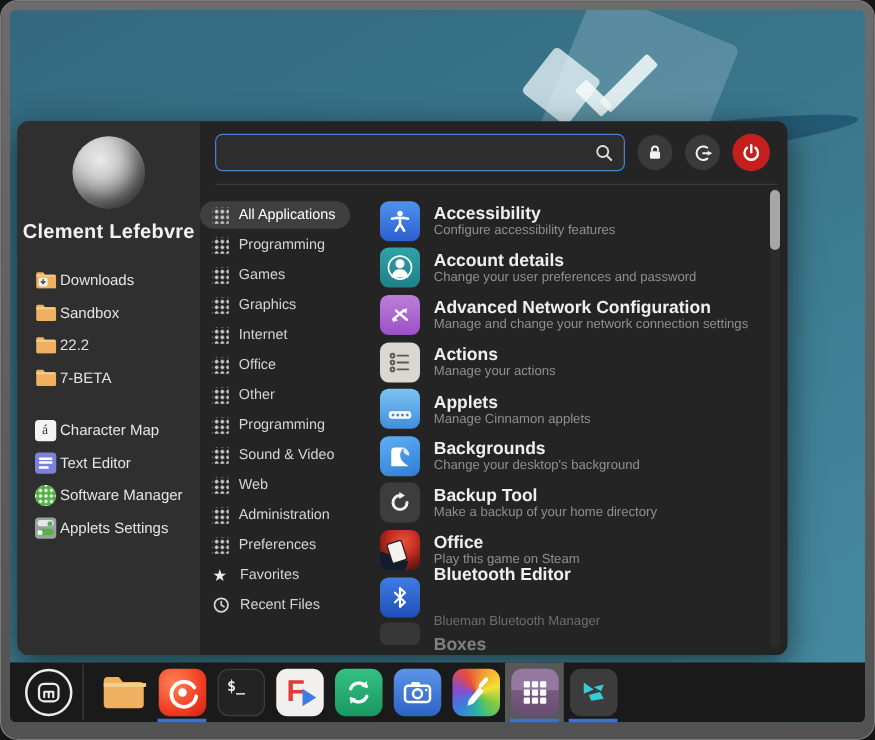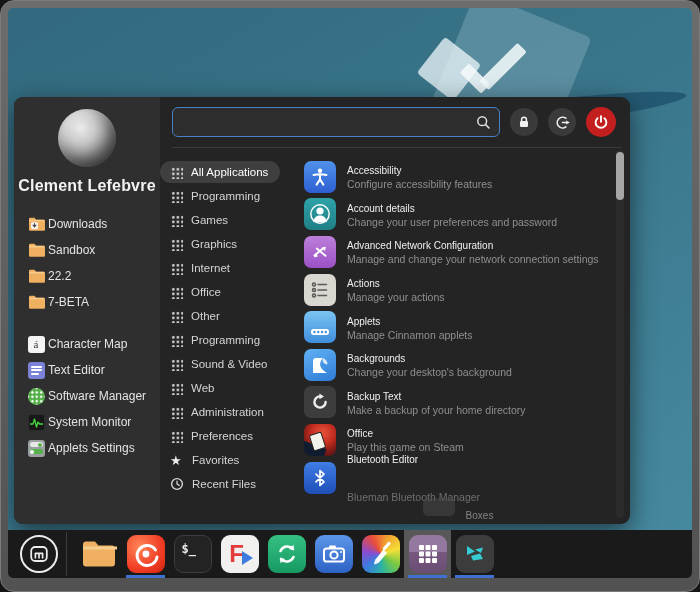--- a/index.html
+++ b/index.html
@@ -61,24 +61,24 @@
   .cat-inner { display:inline-flex; align-items:center; gap:8px; height:22px; padding:0 12px 0 10px; border-radius:12px; cursor:pointer; color:#d4d4d4; font-size:11.5px; white-space:nowrap; }
   .cat.sel .cat-inner { background:#3f3f3f; color:#ffffff; }
   .dots { width:13px; height:13px; flex:none;
           background-image:radial-gradient(circle, #cbcbcb 1.2px, rgba(0,0,0,0) 1.45px); background-size:4.6px 4.6px; background-position:1px 1px; }
   .star { color:#ececec; font-size:13px; width:14px; flex:none; line-height:13px; }
 
   .apps { flex:1; padding:10px 18px 0 10px; position:relative; min-width:0; }
   .app-row { height:37.6px; display:flex; align-items:center; gap:11px; cursor:pointer; }
   .app-ic { width:32px; height:32px; border-radius:7px; flex:none; position:relative; overflow:hidden; display:flex; align-items:center; justify-content:center; }
   .app-txt { min-width:0; }
-  .app-title { color:#efefef; font-size:10px; font-weight:normal; line-height:15px; white-space:nowrap; }
+  .app-title { color:#efefef; font-size:14px; font-weight:bold; line-height:15px; white-space:nowrap; }
   .app-sub { color:#8f8f8f; font-size:10.5px; line-height:12px; white-space:nowrap;text-align:center; }
   .app-sub.dim { color:#6e6e6e;margin-top:24px; }
-  .partial { opacity:.45;justify-content:center; }
+  .partial { opacity:.45; }
 
   .ai-access { background:linear-gradient(180deg,#4f92ec,#2d5fd0); }
   .ai-account { background:linear-gradient(180deg,#2fa3a8,#1f7f86); }
   .ai-actions { background:#dad6d0; }
   .ai-network { background:linear-gradient(180deg,#bc7fd8,#9b51c6); }
   .ai-applets { background:linear-gradient(180deg,#7cc4f2,#3e8edc); }
   .ai-backgrounds { background:linear-gradient(160deg,#5fb0f4,#2f7cd6); }
   .ai-backup { background:#3d3d3d; }
   .ai-bluetooth { background:linear-gradient(180deg,#3f7de4,#1e4fb8); }
   .ai-balatro { background:radial-gradient(circle at 58% 28%, #e8523a 0%, #c22c20 40%, #7a1a14 68%, #2c1220 100%); }
@@ -187,28 +187,20 @@
         <span>Text Editor</span>
       </div>
       <div class="side-item">
         <span class="sicon">
             <span class="ic-sm"></span>
           </span>
         <span>Software Manager</span>
       </div>
       <div class="side-item">
         <span class="sicon">
-          <span class="ic-box ic-sysmon"><svg width="15" height="15" viewBox="0 0 15 15">
-                <path d="M1 9 L4 9 5.5 4 7.5 12 9 7 10.5 9 14 9" stroke="#46d83c" stroke-width="1.3" fill="none" stroke-linejoin="round"></path>
-              </svg></span>
-        </span>
-        <span>System Monitor</span>
-      </div>
-      <div class="side-item">
-        <span class="sicon">
           <span class="ic-box ic-sysset">
               <i class="t1"></i>
               <i class="t2"></i>
             </span>
         </span>
         <span>Applets Settings</span>
       </div>
     </div>
 
     <div class="main">
@@ -420,21 +412,21 @@
               </span>
           </div>
           <div class="app-row">
             <span class="app-ic ai-backup">
               <svg width="20" height="20" viewBox="0 0 20 20">
                   <path d="M15.6 10 A5.6 5.6 0 1 1 10 4.4" stroke="#f0f0f0" stroke-width="2.4" fill="none" stroke-linecap="round"></path>
                   <path d="M9.4 1.6 L14 4.4 9.4 7.2 Z" fill="#f0f0f0"></path>
                 </svg>
             </span>
             <span class="app-txt">
-                <div class="app-title">Backup Text</div>
+                <div class="app-title">Backup Tool</div>
                 <div class="app-sub">Make a backup of your home directory</div>
               </span>
           </div>
           <div class="app-row">
             <span class="app-ic ai-balatro">
               <span class="bal-dark"></span>
                 <span class="bal-card"></span>
             </span>
             <span class="app-txt">
                 <div class="app-title">Office</div>

